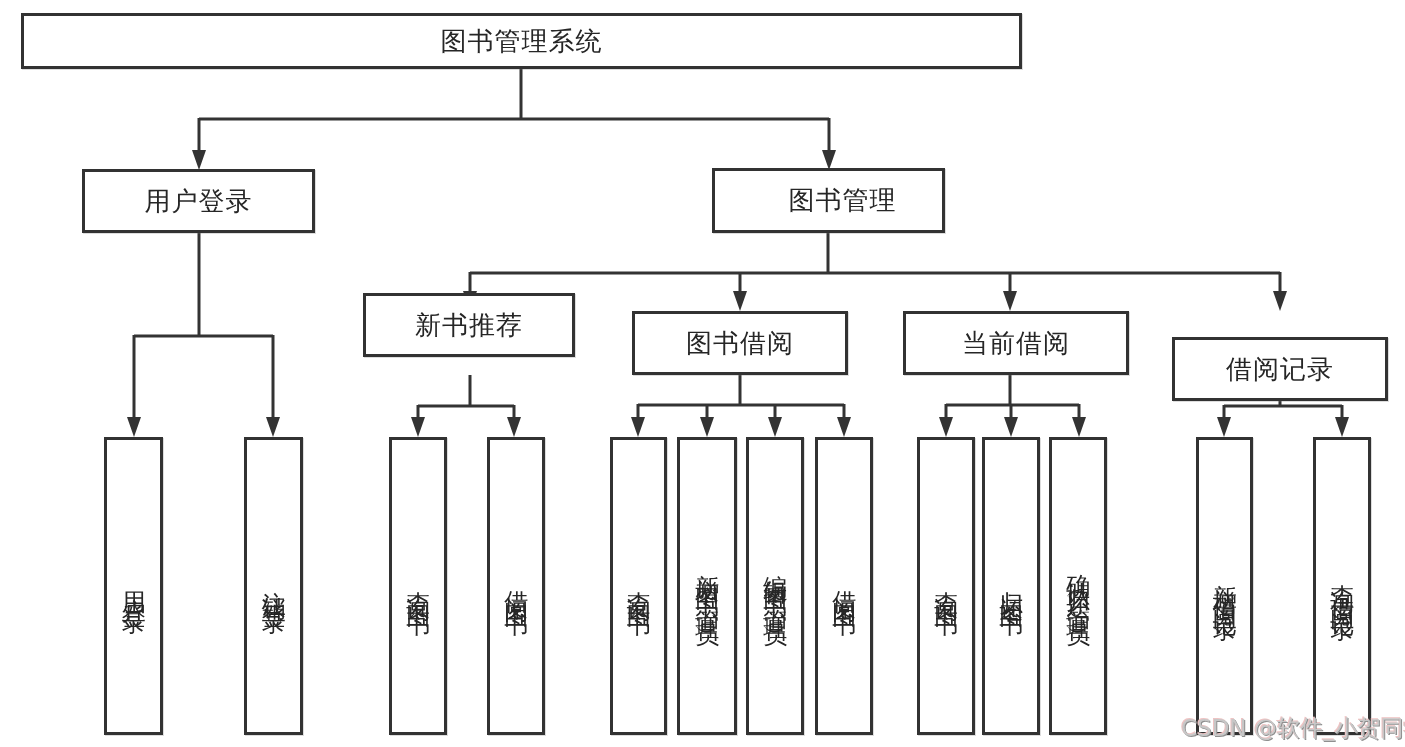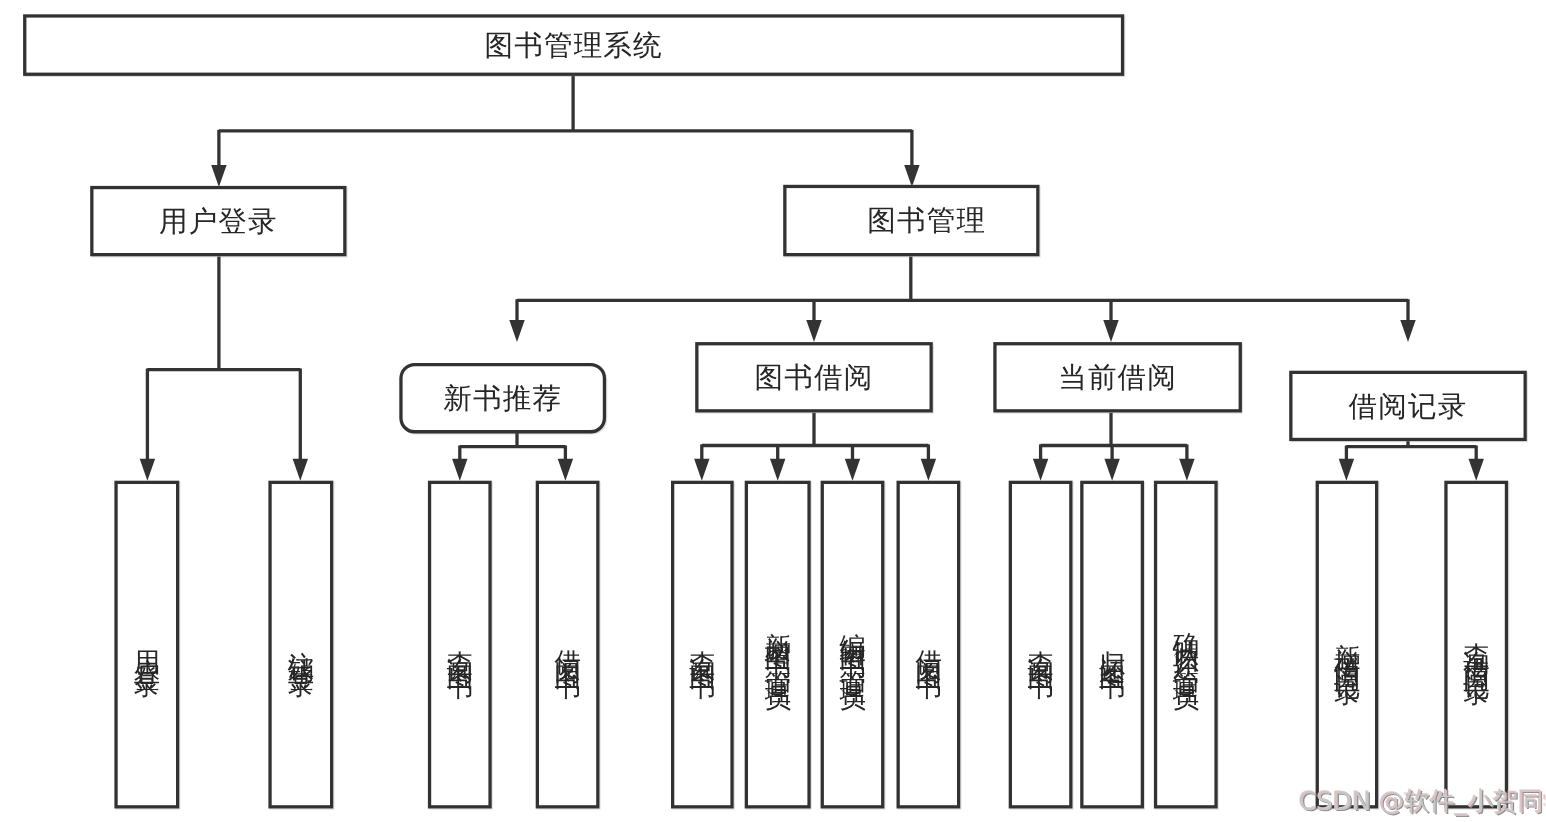--- a/index.html
+++ b/index.html
@@ -130,21 +130,21 @@
     <span>图书管理系统</span>
   </div>
 
   <div class="box" style="left:82px; top:169px; width:233px; height:64px;">
     <span>用户登录</span>
   </div>
   <div class="box" style="left:712px; top:168px; width:233px; height:65px;padding-left:28px;">
     <span>图书管理</span>
   </div>
 
-  <div class="box" style="left:363px; top:330px; width:188px; height:64px;border-radius:14px;">
+  <div class="box" style="left:363px; top:293px; width:212px; height:64px;">
     <span>新书推荐</span>
   </div>
   <div class="box" style="left:632px; top:311px; width:216px; height:64px;text-align:center;">
     <span>图书借阅</span>
   </div>
   <div class="box" style="left:903px; top:311px; width:226px; height:64px;">
     <span>当前借阅</span>
   </div>
   <div class="box" style="left:1172px; top:311px; width:216px; height:64px;margin-top:26px;">
     <span>借阅记录</span>

